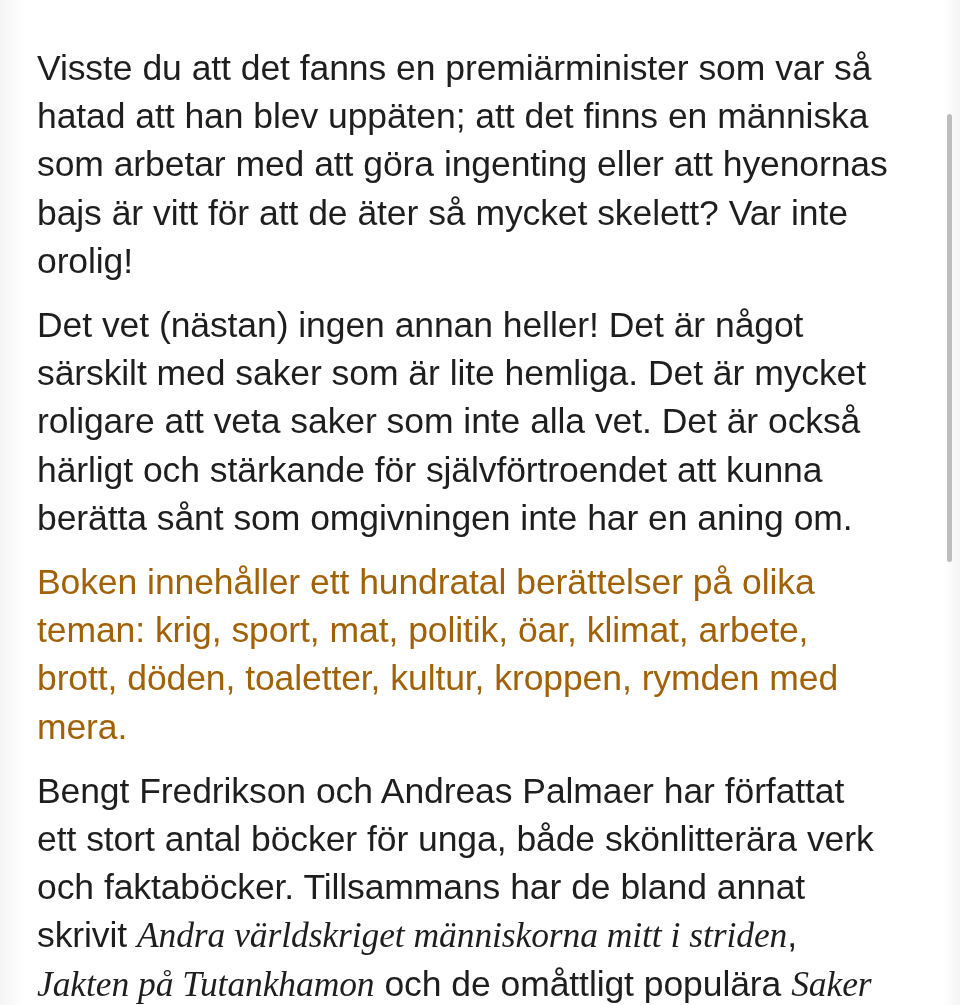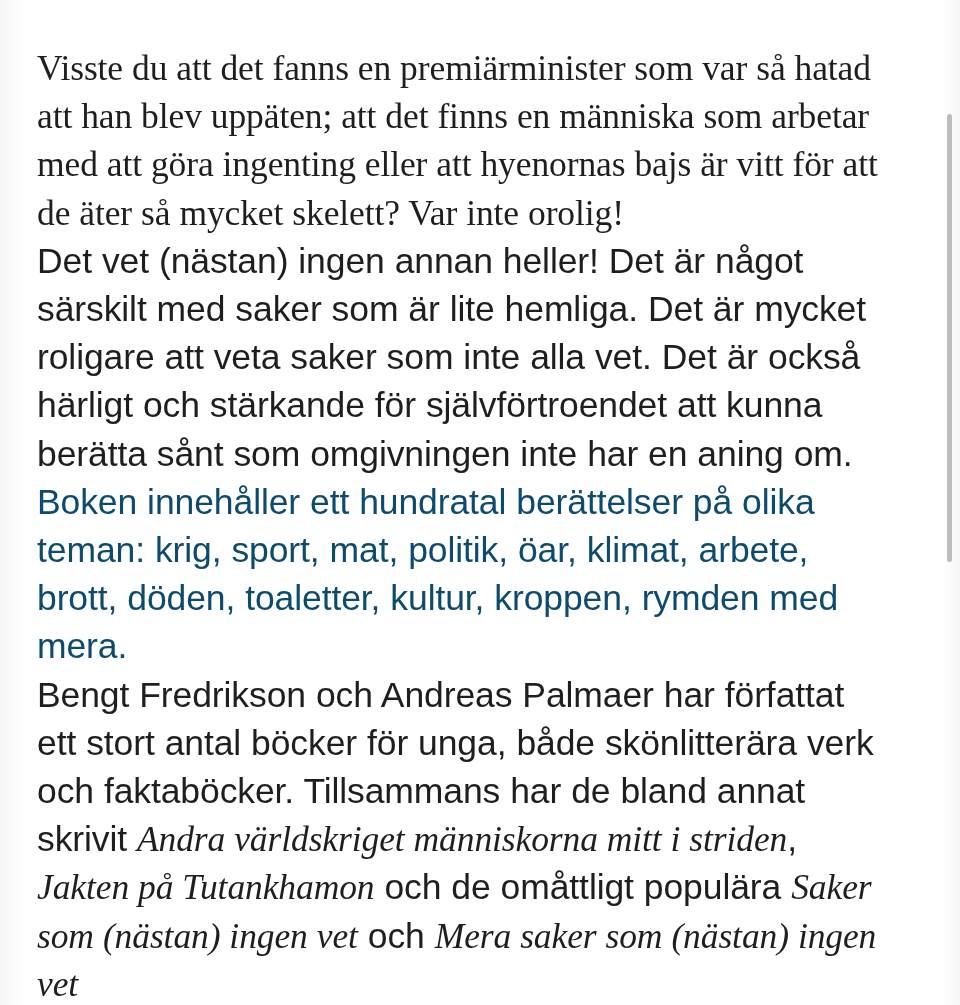--- a/index.html
+++ b/index.html
@@ -46,21 +46,21 @@
 
   .para {
     font-size: 35.5px;
     line-height: 48.2px;
     color: #1e1e1e;
     letter-spacing: -0.1px;
     word-spacing: 0.2px;
     font-weight: 400;
     text-align: left;
   }
-  .para + .para { margin-top: 0; }
+  .para + .para { margin-top: 16px; }
 
   .para em, .ital {
     font-style: italic;
     font-family: Liberation Serif, serif;
   }
 
   
   #scrollbar-track {
     position: absolute;
     top: 0;
@@ -82,25 +82,25 @@
 </head>
 <body>
 
 <div id="viewport" style="background: rgb(255, 255, 255);">
 
   <div class="edge-shadow-left"></div>
   <div class="edge-shadow-right"></div>
 
   <div id="text-pane">
 
-    <p class="para" style="color: rgb(30, 30, 30); font-family: Liberation Serif, serif;"><span>Visste du att det fanns en premiärminister som var så hatad att han blev uppäten; att det finns en människa som arbetar med att göra ingenting eller att hyenornas bajs är vitt för att de äter så mycket skelett? Var inte orolig!</span></p>
+    <p class="para" style="color: rgb(30, 30, 30);"><span>Visste du att det fanns en premiärminister som var så hatad att han blev uppäten; att det finns en människa som arbetar med att göra ingenting eller att hyenornas bajs är vitt för att de äter så mycket skelett? Var inte orolig!</span></p>
 
     <p class="para" style="color: rgb(30, 30, 30);"><span>Det vet (nästan) ingen annan heller! Det är något särskilt med saker som är lite hemliga. Det är mycket roligare att veta saker som inte alla vet. Det är också härligt och stärkande för självförtroendet att kunna berätta sånt som omgivningen inte har en aning om.</span></p>
 
-    <p class="para" style="color: #0c4a6e;"><span>Boken innehåller ett hundratal berättelser på olika teman: krig, sport, mat, politik, öar, klimat, arbete, brott, döden, toaletter, kultur, kroppen, rymden med mera.</span></p>
+    <p class="para" style="color: #a16207;"><span>Boken innehåller ett hundratal berättelser på olika teman: krig, sport, mat, politik, öar, klimat, arbete, brott, döden, toaletter, kultur, kroppen, rymden med mera.</span></p>
 
     <p class="para" style="color: rgb(30, 30, 30);"><span>Bengt Fredrikson och Andreas Palmaer har författat ett stort antal böcker för unga, både skönlitterära verk och faktaböcker. Tillsammans har de bland annat skrivit </span><em class="ital">Andra världskriget människorna mitt i striden</em><span>, </span><em class="ital">Jakten på Tutankhamon</em><span> och de omåttligt populära </span><em class="ital">Saker som (nästan) ingen vet</em><span> och </span><em class="ital">Mera saker som (nästan) ingen vet</em></p>
 
   </div>
 
   <div id="scrollbar-track">
     <div id="scrollbar-thumb" style="top: 114px; height: 448px; background: rgb(189, 189, 189);"></div>
   </div>
 
 </div>

